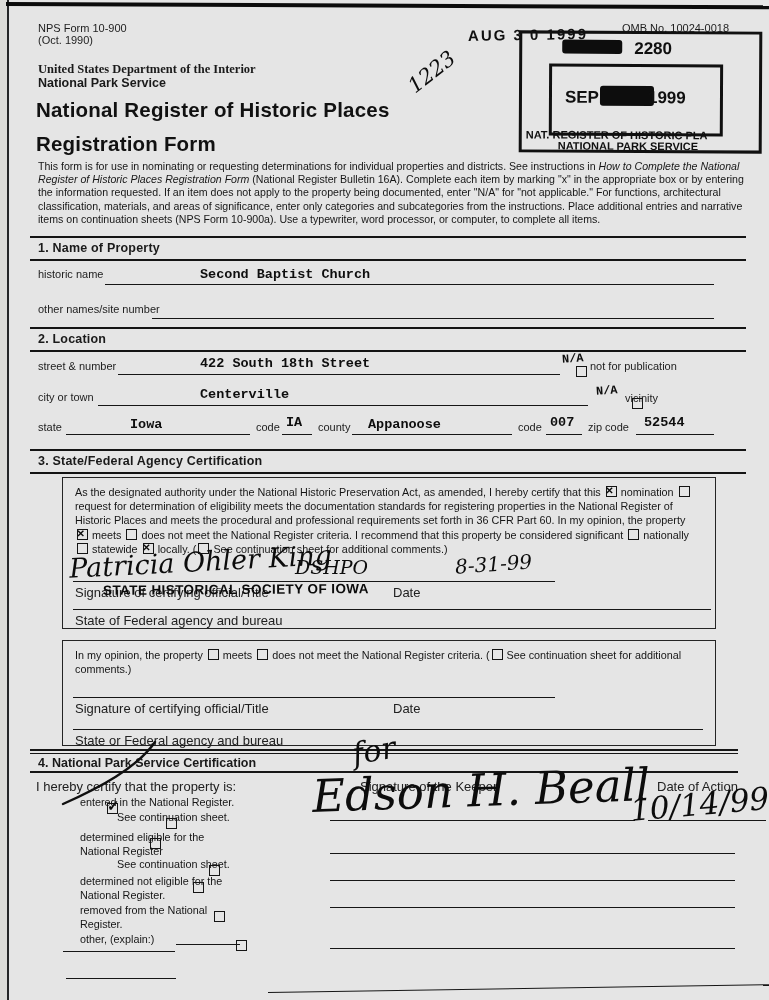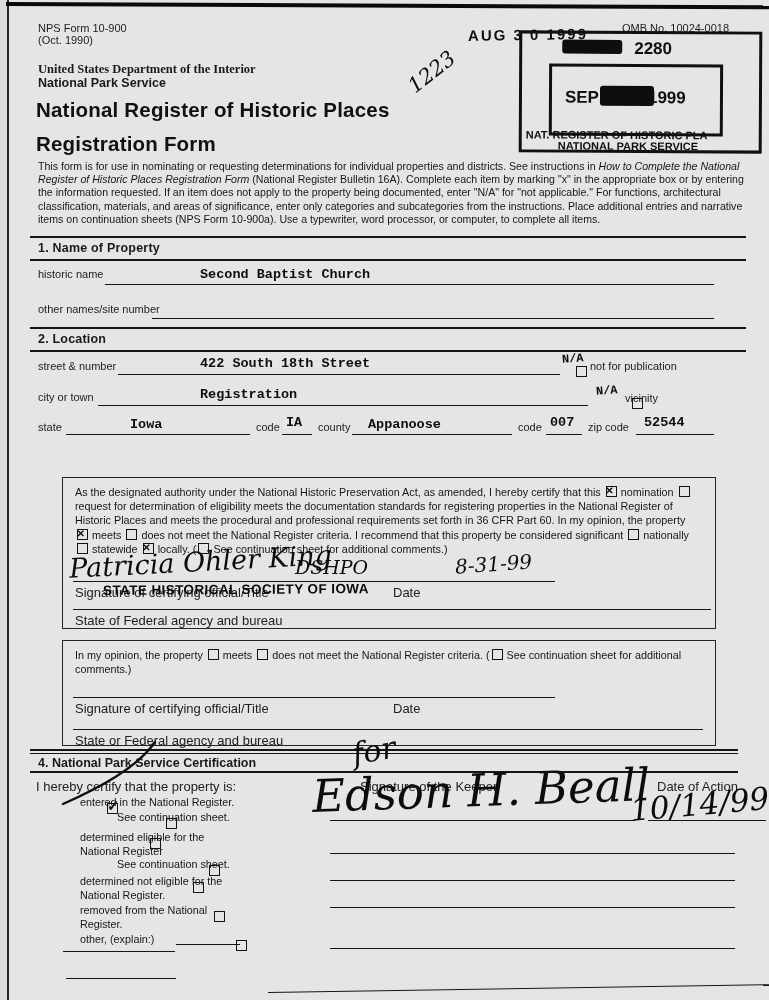--- a/index.html
+++ b/index.html
@@ -80,21 +80,21 @@
 
   <div class="abs lbl" style="left:38px;top:360px;">street &amp; number</div>
   <div class="line" style="left:118px;top:374px;width:442px;"></div>
   <div class="abs typed" style="left:200px;top:356px;">422 South 18th Street</div>
   <div class="abs typed-sm" style="left:562px;top:352px;transform:rotate(-4deg);">N/A</div>
   <span class="cb abs" style="left:574px;top:362px;"></span>
   <div class="abs lbl" style="left:590px;top:360px;">not for publication</div>
 
   <div class="abs lbl" style="left:38px;top:391px;">city or town</div>
   <div class="line" style="left:98px;top:405px;width:490px;"></div>
-  <div class="abs typed" style="left:200px;top:387px;">Registration</div>
+  <div class="abs typed" style="left:200px;top:387px;">Centerville</div>
   <div class="abs typed-sm" style="left:596px;top:384px;transform:rotate(-4deg);">N/A</div>
   <span class="cb abs" style="left:609px;top:394px;"></span>
   <div class="abs lbl" style="left:625px;top:392px;">vicinity</div>
 
   <div class="abs lbl" style="left:38px;top:421px;">state</div>
   <div class="line" style="left:66px;top:434px;width:184px;"></div>
   <div class="abs typed" style="left:130px;top:417px;">Iowa</div>
   <div class="abs lbl" style="left:256px;top:421px;">code</div>
   <div class="line" style="left:282px;top:434px;width:30px;"></div>
   <div class="abs typed" style="left:286px;top:415px;">IA</div>
@@ -102,20 +102,21 @@
   <div class="line" style="left:352px;top:434px;width:160px;"></div>
   <div class="abs typed" style="left:368px;top:417px;">Appanoose</div>
   <div class="abs lbl" style="left:518px;top:421px;">code</div>
   <div class="line" style="left:546px;top:434px;width:36px;"></div>
   <div class="abs typed" style="left:550px;top:415px;">007</div>
   <div class="abs lbl" style="left:588px;top:421px;">zip code</div>
   <div class="line" style="left:636px;top:434px;width:78px;"></div>
   <div class="abs typed" style="left:644px;top:415px;">52544</div>
 
   
+  <div class="sec-head" style="top:449px;">3. State/Federal Agency Certification</div>
 
   <div class="box" style="left:62px;top:477px;width:652px;height:150px;">
     <p class="para" style="position:absolute;left:12px;top:7px;width:622px;margin:0;">
       <span>As the designated authority under the National Historic Preservation Act, as amended, I hereby certify that this</span>
       <span class="cb x"></span><span>nomination</span>
       <span class="cb"></span><span>request for determination of eligibility meets the documentation standards for registering properties in the National Register of Historic Places and meets the procedural and professional requirements set forth in 36 CFR Part 60. In my opinion, the property</span>
       <span class="cb x"></span><span>meets</span>
       <span class="cb"></span><span>does not meet the National Register criteria. I recommend that this property be considered significant</span>
       <span class="cb"></span><span>nationally</span>
       <span class="cb"></span><span>statewide</span>

